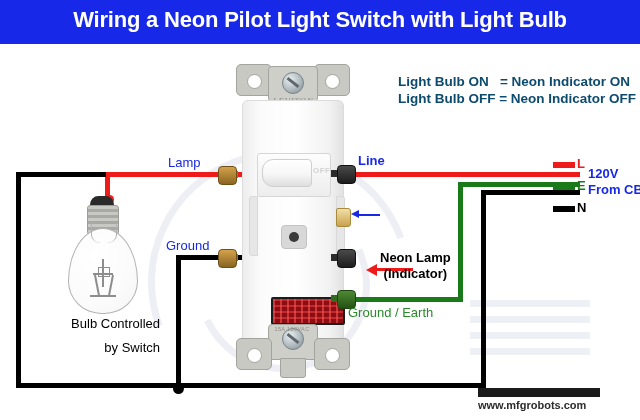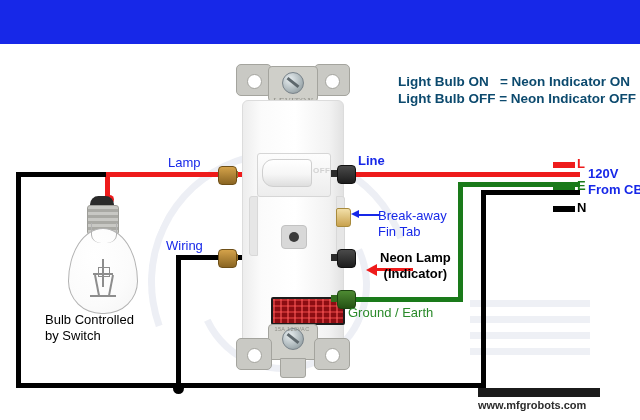--- a/index.html
+++ b/index.html
@@ -392,21 +392,21 @@
   .lbl.blue  { color: #1728e8; }
   .lbl.green { color: #2a8a2a; }
   .lbl.black { color: #000000; }
 
   #label-load      { left: 168px; top: 155px; font-size: 13px; }
   #label-neutral   { left: 166px; top: 238px; font-size: 13px; }
   #label-line      { left: 358px; top: 153px; font-size: 13px; font-weight: bold; }
   #label-breakaway { left: 378px; top: 208px; font-size: 13px; line-height: 16px; }
   #label-neon      { left: 380px; top: 250px; font-size: 13px; line-height: 16px; text-align: center; }
   #label-ground    { left: 348px; top: 305px; font-size: 13px; }
-  #label-bulb      { left: 45px; top: 312px; width: 115px; text-align: left; font-size: 13px; line-height: 16px; }
+  #label-bulb      { left: 45px; top: 312px; width: 115px; text-align: right; font-size: 13px; line-height: 24px; }
   #label-wirenut   { left: 140px; top: 396px; width: 80px; text-align: center; font-size: 12px; }
 
   
   #legend {
     position: absolute;
     left: 553px; top: 160px;
     width: 34px; height: 62px;
   }
   #legend .swatch {
     position: absolute;
@@ -468,20 +468,21 @@
   <div class="wm-swirl" id="wm-arc-1"></div>
   <div class="wm-swirl" id="wm-arc-2"></div>
   <div id="wm-bars">
     <i style="top:0px"></i>
       <i style="top:16px"></i>
       <i style="top:32px"></i>
       <i style="top:48px"></i>
   </div>
 
   <div id="header-bar"></div>
+  <div id="header-title">Wiring a Neon Pilot Light Switch with Light Bulb</div>
 
   <div id="statement-block">Light Bulb ON   = Neon Indicator ON
 Light Bulb OFF = Neon Indicator OFF</div>
 
   <div class="wire red" id="wire-line-horiz" style="left:345px; top:172px; width:235px; height:5px;"></div>
 
   <div class="wire red" id="wire-load-horiz" style="left:109px; top:172px; width:134px; height:5px;"></div>
   <div class="wire red" id="wire-load-down" style="left:105px; top:172px; width:5px; height:26px;"></div>
 
   <div class="wire black" id="wire-neutral-bulb-top" style="left:16px; top:172px; width:90px; height:5px;"></div>
@@ -572,24 +573,22 @@
   </div>
   <div id="fin-tab"></div>
 
   <div class="arrow-line" id="neon-arrow-line" style="left:377px; top:268px; width:36px;"></div>
   <div class="arrow-head-left" id="neon-arrow-head" style="left:366px; top:264px;"></div>
 
   <div id="fin-arrow-line" style="left:358px; top:214px; width:22px;"></div>
   <div class="arrow-head-left" id="fin-arrow-head" style="left:351px; top:210px;"></div>
 
   <div class="lbl blue" id="label-load">Lamp</div>
-  <div class="lbl blue" id="label-neutral">Wiring</div>
+  <div class="lbl blue" id="label-neutral">Ground</div>
   <div class="lbl blue" id="label-line">Line</div>
-  <div class="lbl blue" id="label-breakaway" style="white-space:pre;">Break-away
-Fin Tab</div>
   <div class="lbl black" id="label-neon" style="white-space:pre;font-weight:bold;">Neon Lamp
 (Indicator)</div>
   <div class="lbl green" id="label-ground">Ground / Earth</div>
   <div class="lbl black" id="label-bulb" style="white-space:pre;">Bulb Controlled
 by Switch</div>
 
   <div id="legend">
     <div class="swatch sw-l"></div>
     <div class="swatch sw-e"></div>
     <div class="swatch sw-n"></div>

